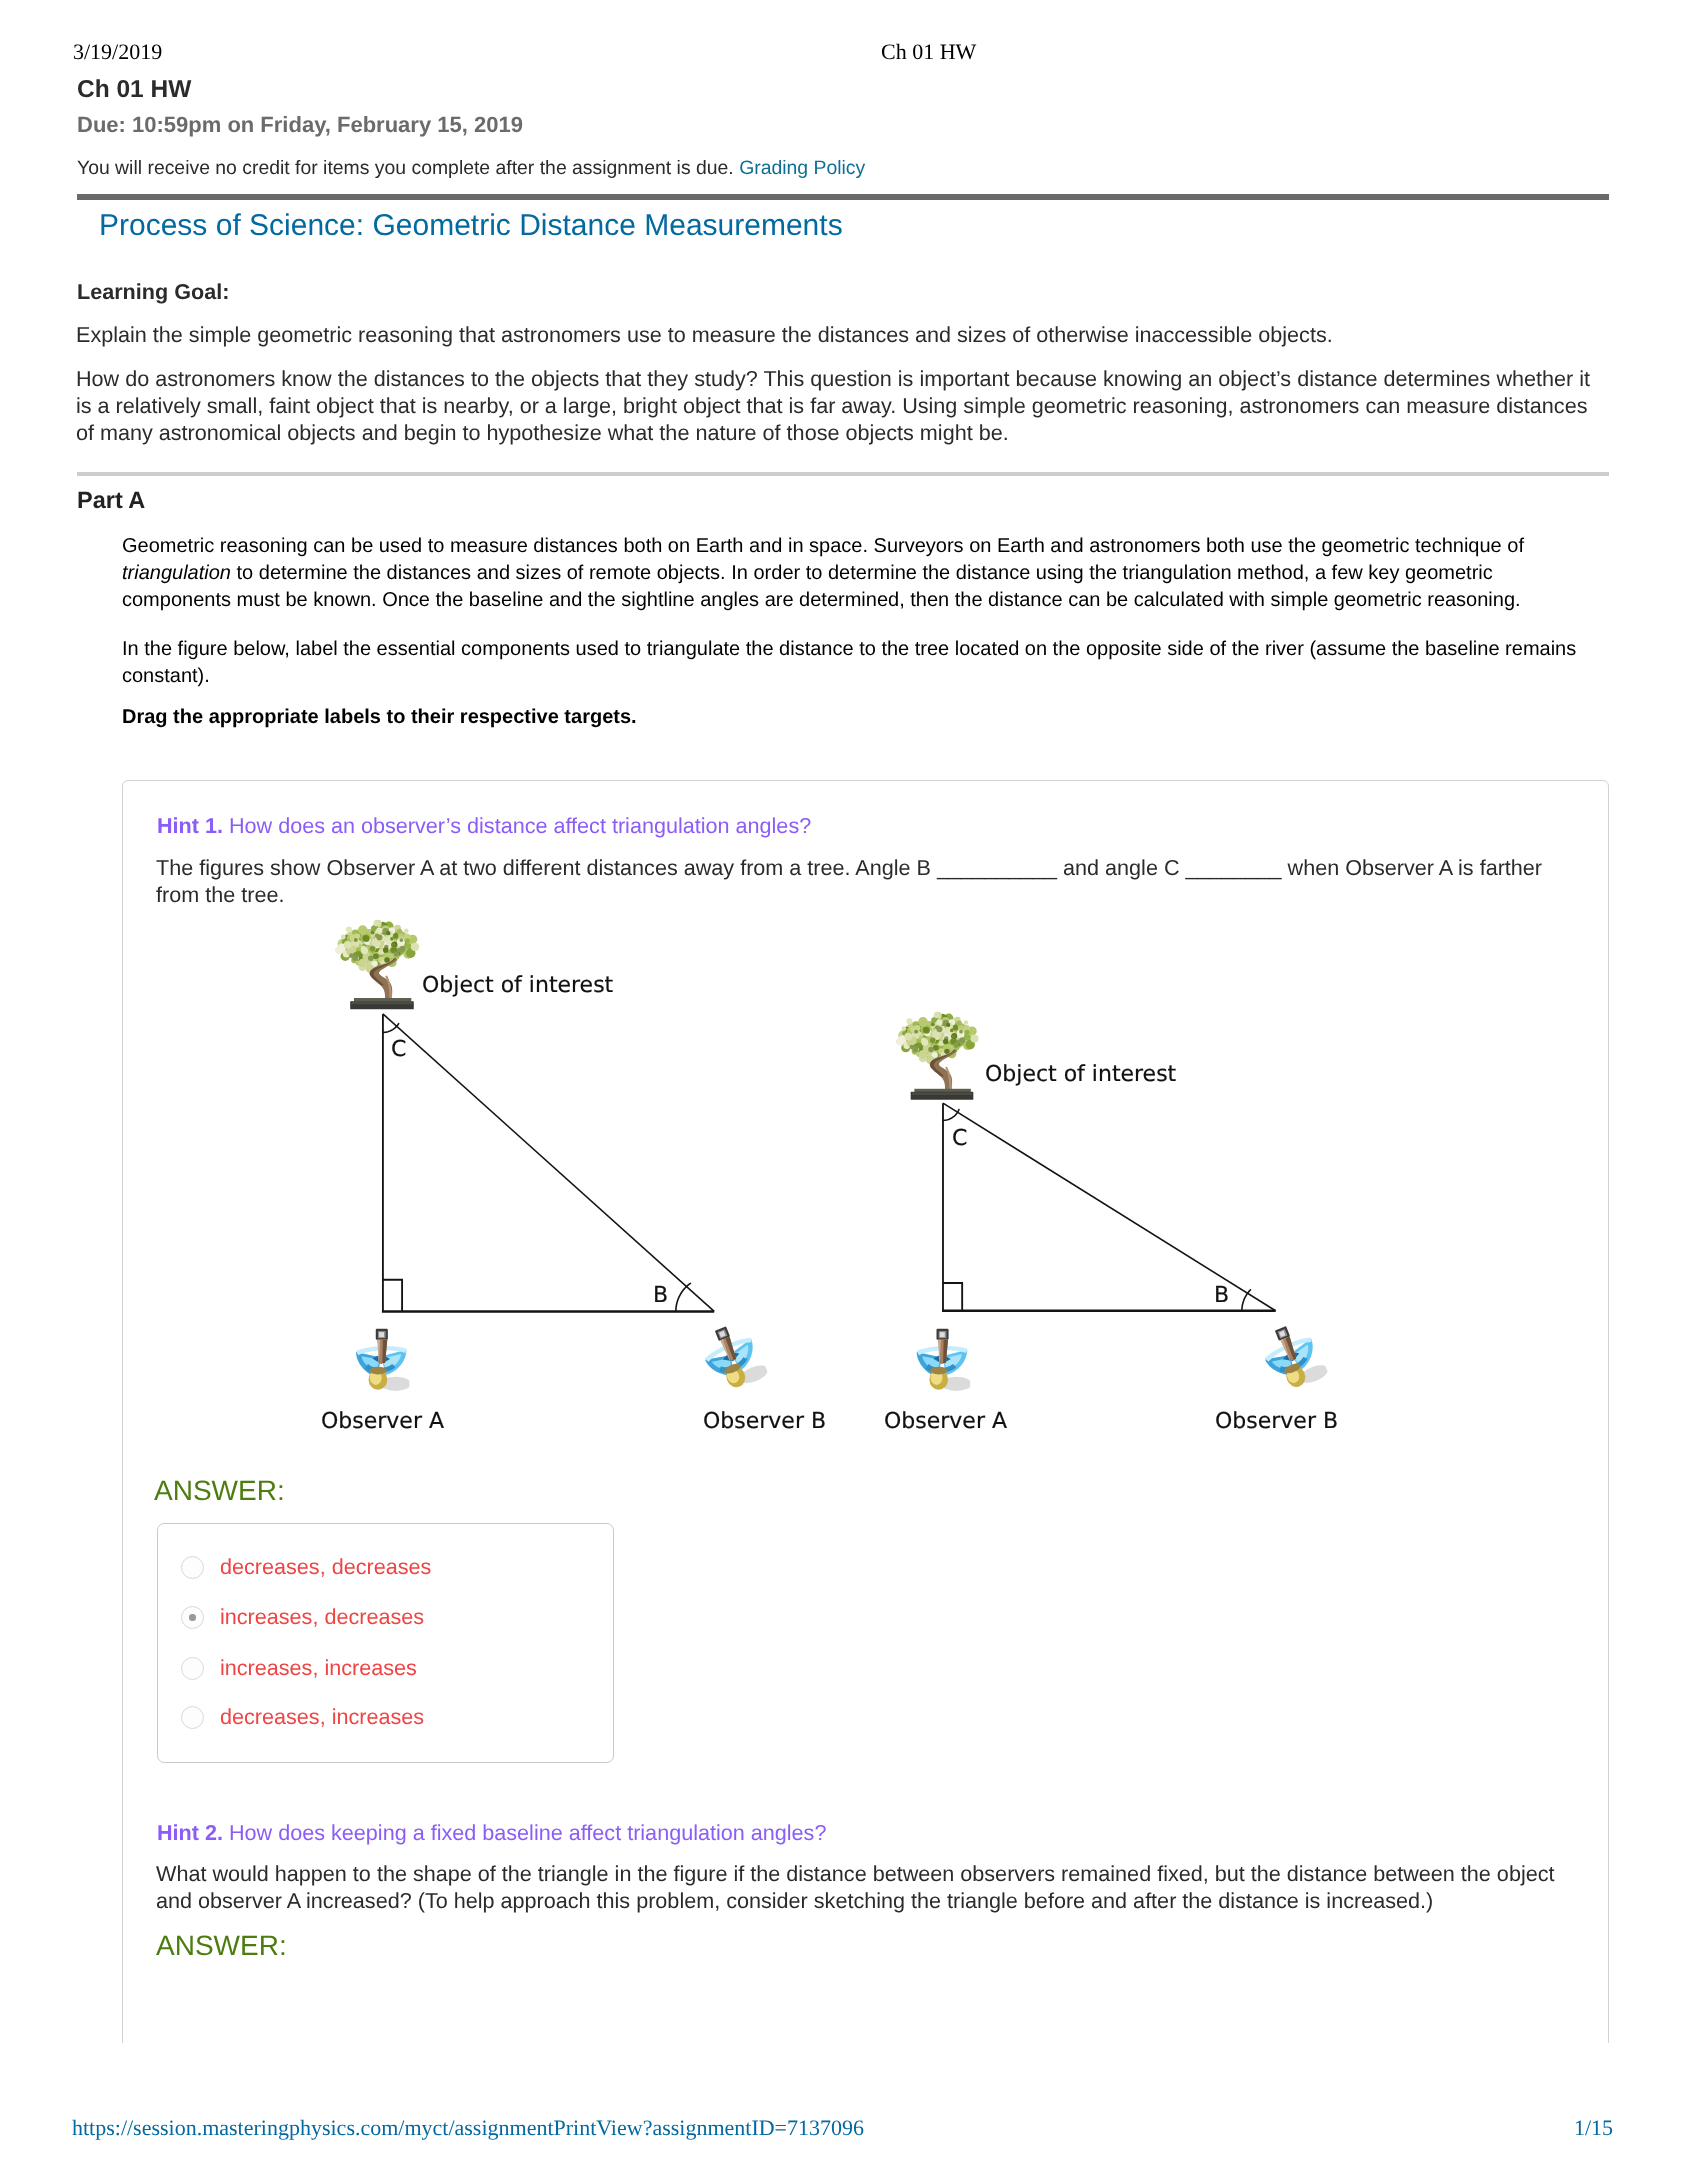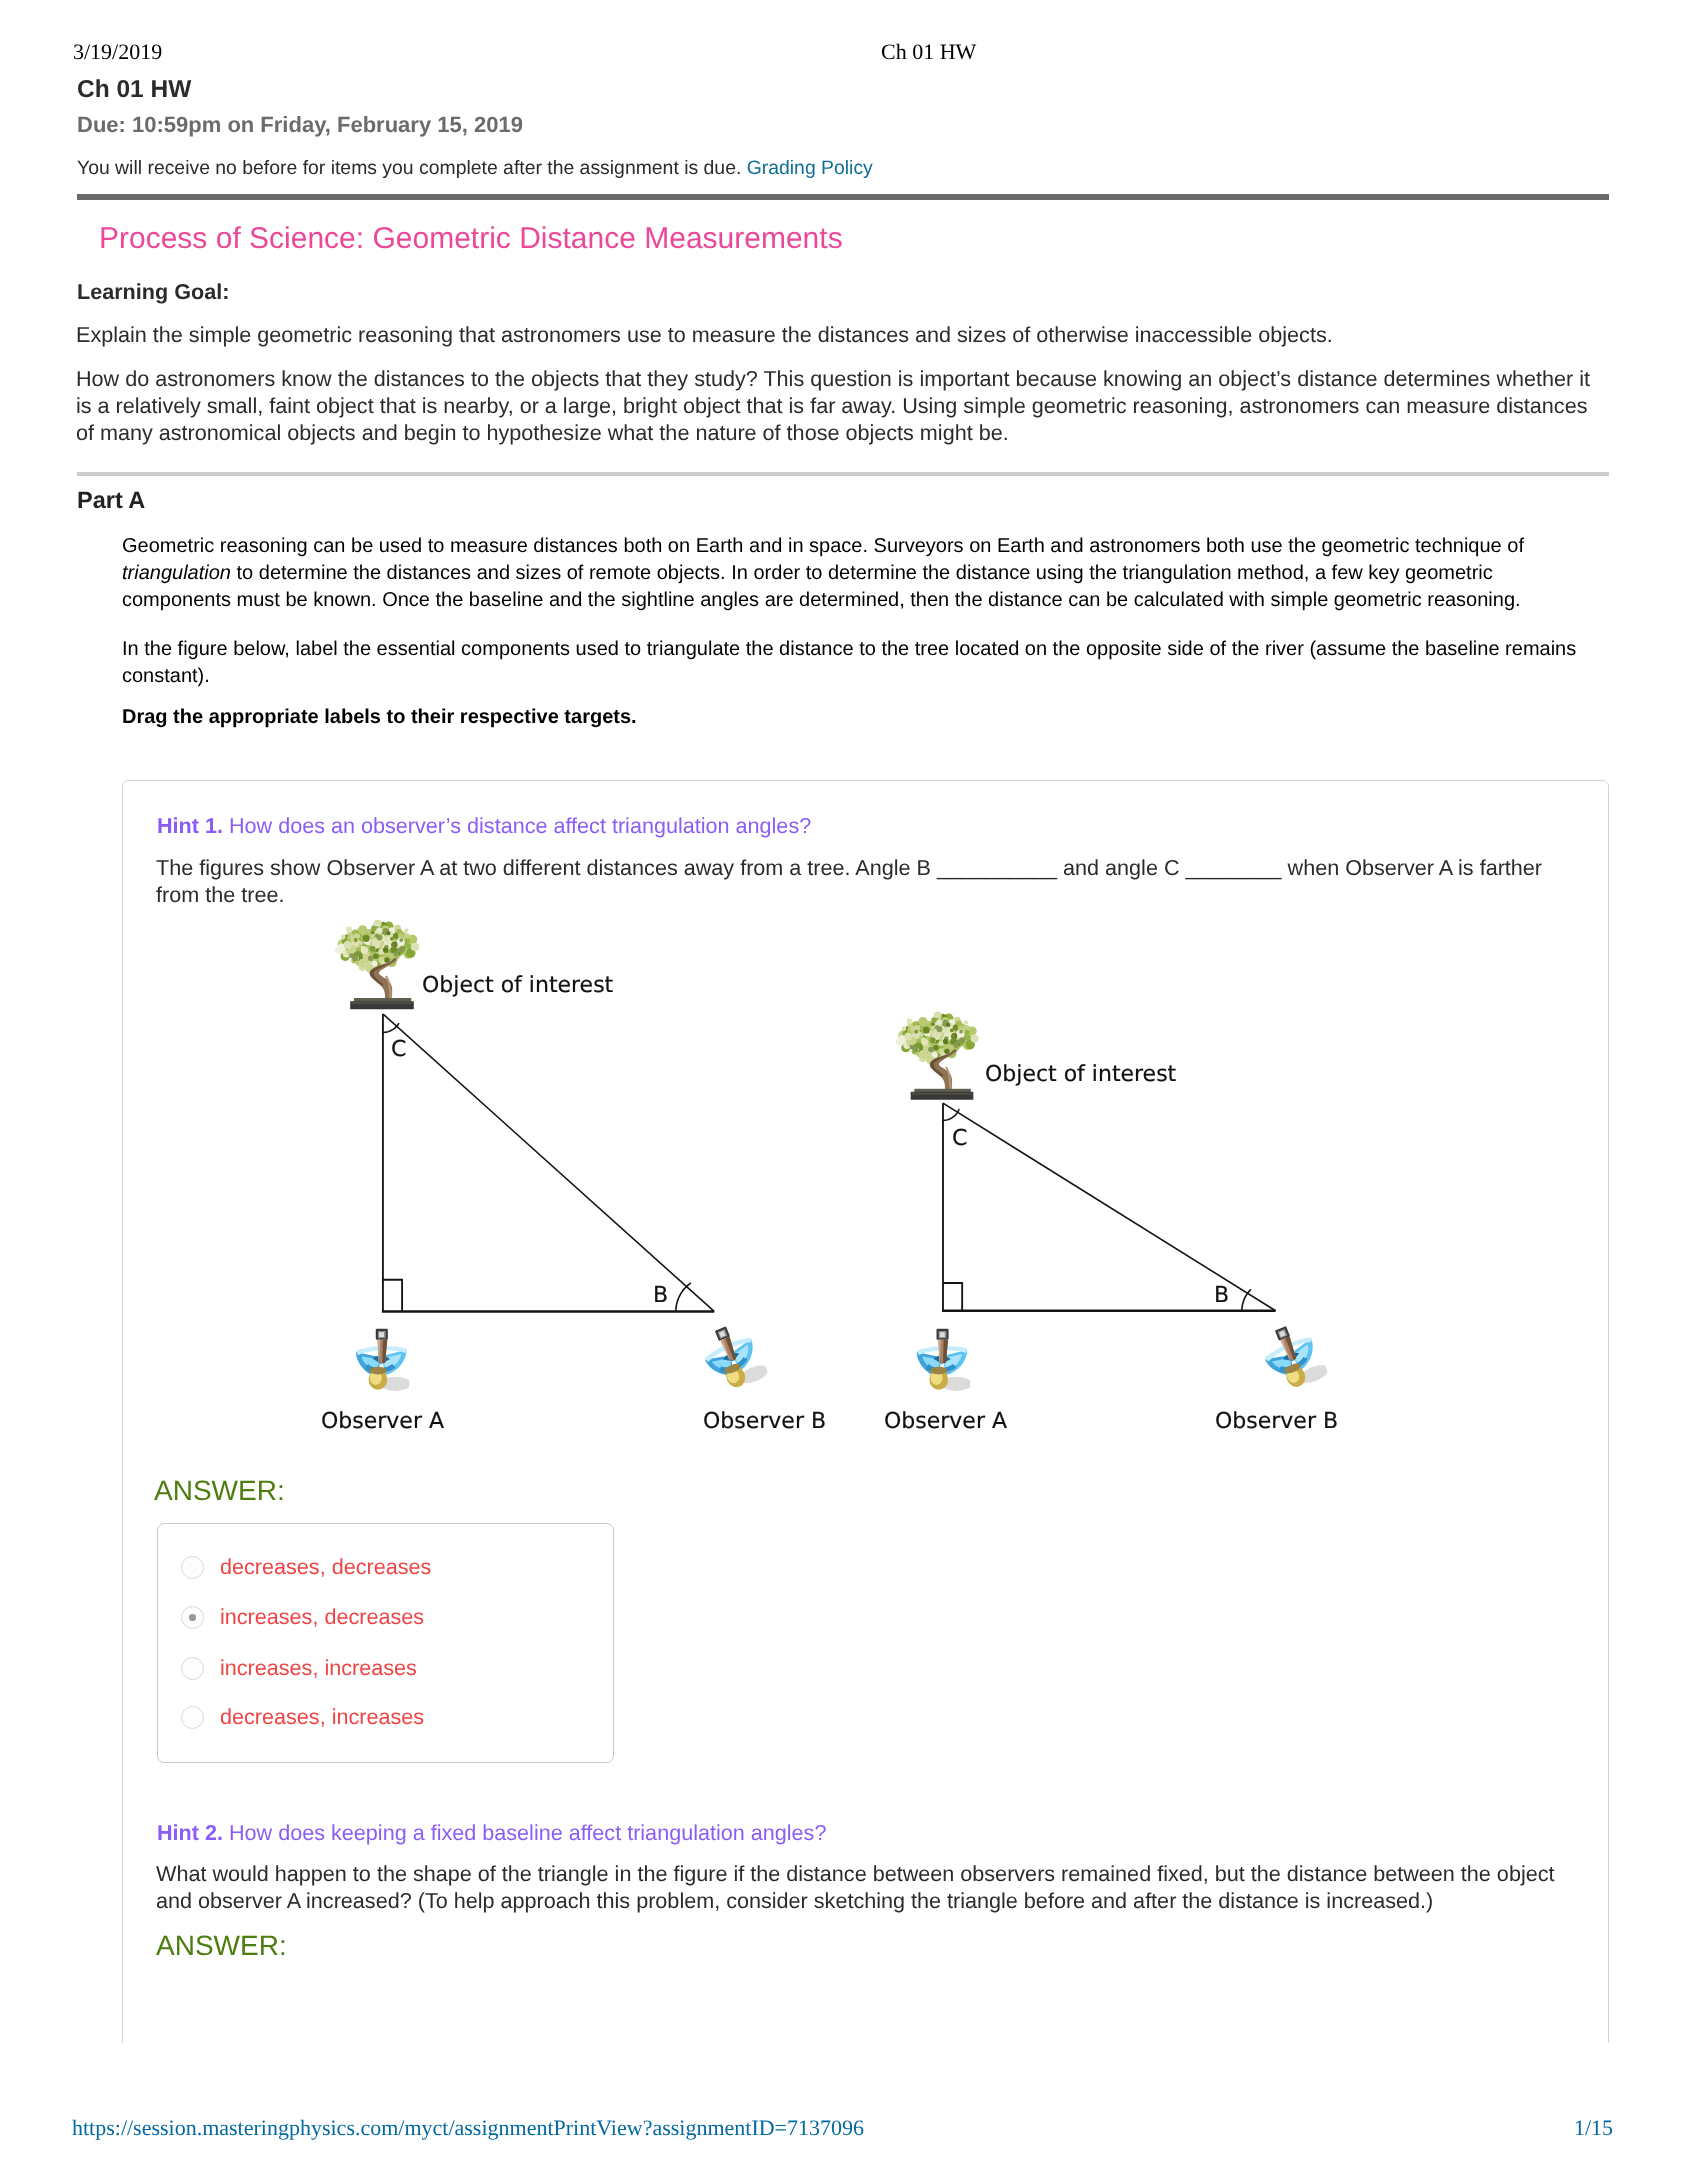--- a/index.html
+++ b/index.html
@@ -19,21 +19,21 @@
   .print-ftr .pg{position:absolute;left:1574px;top:11.2px;}
 
   .asg-title{position:absolute;left:77px;top:77px;font-size:24.5px;font-weight:bold;color:#2b2b2b;line-height:26.5px;}
   .asg-due{position:absolute;left:77px;top:112px;font-size:22px;font-weight:bold;color:#6b6b6b;line-height:26.5px;}
   .asg-note{position:absolute;left:77px;top:156px;font-size:19.4px;color:#2b2b2b;line-height:24px;white-space:nowrap;}
   .asg-note a{color:#0e6e94;text-decoration:none;}
 
   .rule-dark{position:absolute;left:77px;top:194px;width:1532px;height:5.6px;background:#6a6a6a;}
   .rule-light{position:absolute;left:77px;top:472px;width:1532px;height:4px;background:#cdcdcd;}
 
-  .prob-title{position:absolute;left:99px;top:209px;font-size:30px;color:#ec4899;font-weight:normal;line-height:33px;margin-top:13px;}
+  .prob-title{position:absolute;left:99px;top:209px;font-size:30px;color:#0369a1;font-weight:normal;line-height:33px;}
 
   .lg-label{position:absolute;left:77px;top:278px;font-size:21.6px;font-weight:bold;color:#2b2b2b;line-height:27px;}
   .lg-text{position:absolute;left:76px;top:321px;width:1535px;font-size:21.6px;line-height:27px;color:#2b2b2b;}
   .intro{position:absolute;left:76px;top:365px;width:1535px;font-size:21.6px;line-height:27px;color:#2b2b2b;}
 
   .part-label{position:absolute;left:77px;top:487px;font-size:23.5px;font-weight:bold;color:#222222;line-height:27px;}
   .part-body{position:absolute;left:122px;top:533px;width:1477px;font-size:20px;line-height:27px;color:#000000;}
   .part-body p{margin:0;}
   .part-body p.p2{margin-top:22px;}
   .part-body p.instr{font-weight:bold;margin-top:14.2px;}
@@ -73,21 +73,21 @@
 
 <div class="page">
 
   <div class="print-hdr">
     <div class="date">3/19/2019</div>
     <div class="ttl">Ch 01 HW</div>
   </div>
 
   <div class="asg-title">Ch 01 HW</div>
   <div class="asg-due">Due: 10:59pm on Friday, February 15, 2019</div>
-  <div class="asg-note"><span>You will receive no before for items you complete after the assignment is due.</span> <a>Grading Policy</a></div>
+  <div class="asg-note"><span>You will receive no credit for items you complete after the assignment is due.</span> <a>Grading Policy</a></div>
 
   <div class="rule-dark"></div>
 
   <div class="prob-title">Process of Science: Geometric Distance Measurements</div>
   <div class="lg-label">Learning Goal:</div>
   <div class="lg-text">Explain the simple geometric reasoning that astronomers use to measure the distances and sizes of otherwise inaccessible objects.</div>
   <div class="intro">How do astronomers know the distances to the objects that they study? This question is important because knowing an object’s distance determines whether it is a relatively small, faint object that is nearby, or a large, bright object that is far away. Using simple geometric reasoning, astronomers can measure distances of many astronomical objects and begin to hypothesize what the nature of those objects might be.</div>
 
   <div class="rule-light"></div>
 

